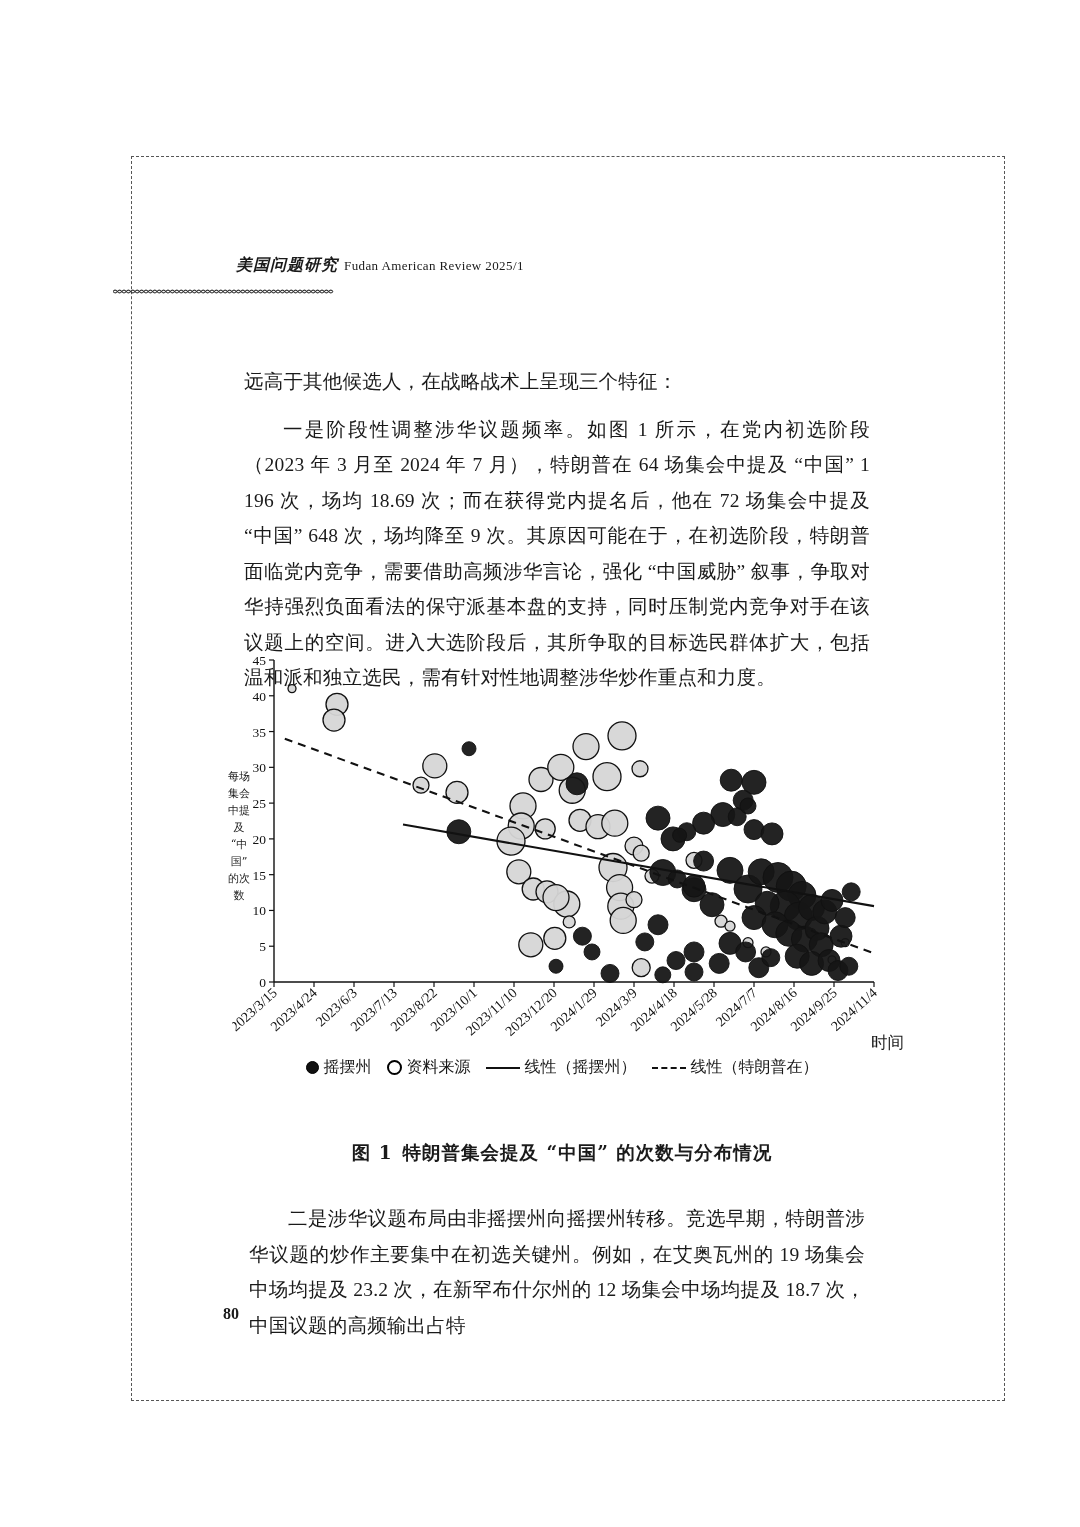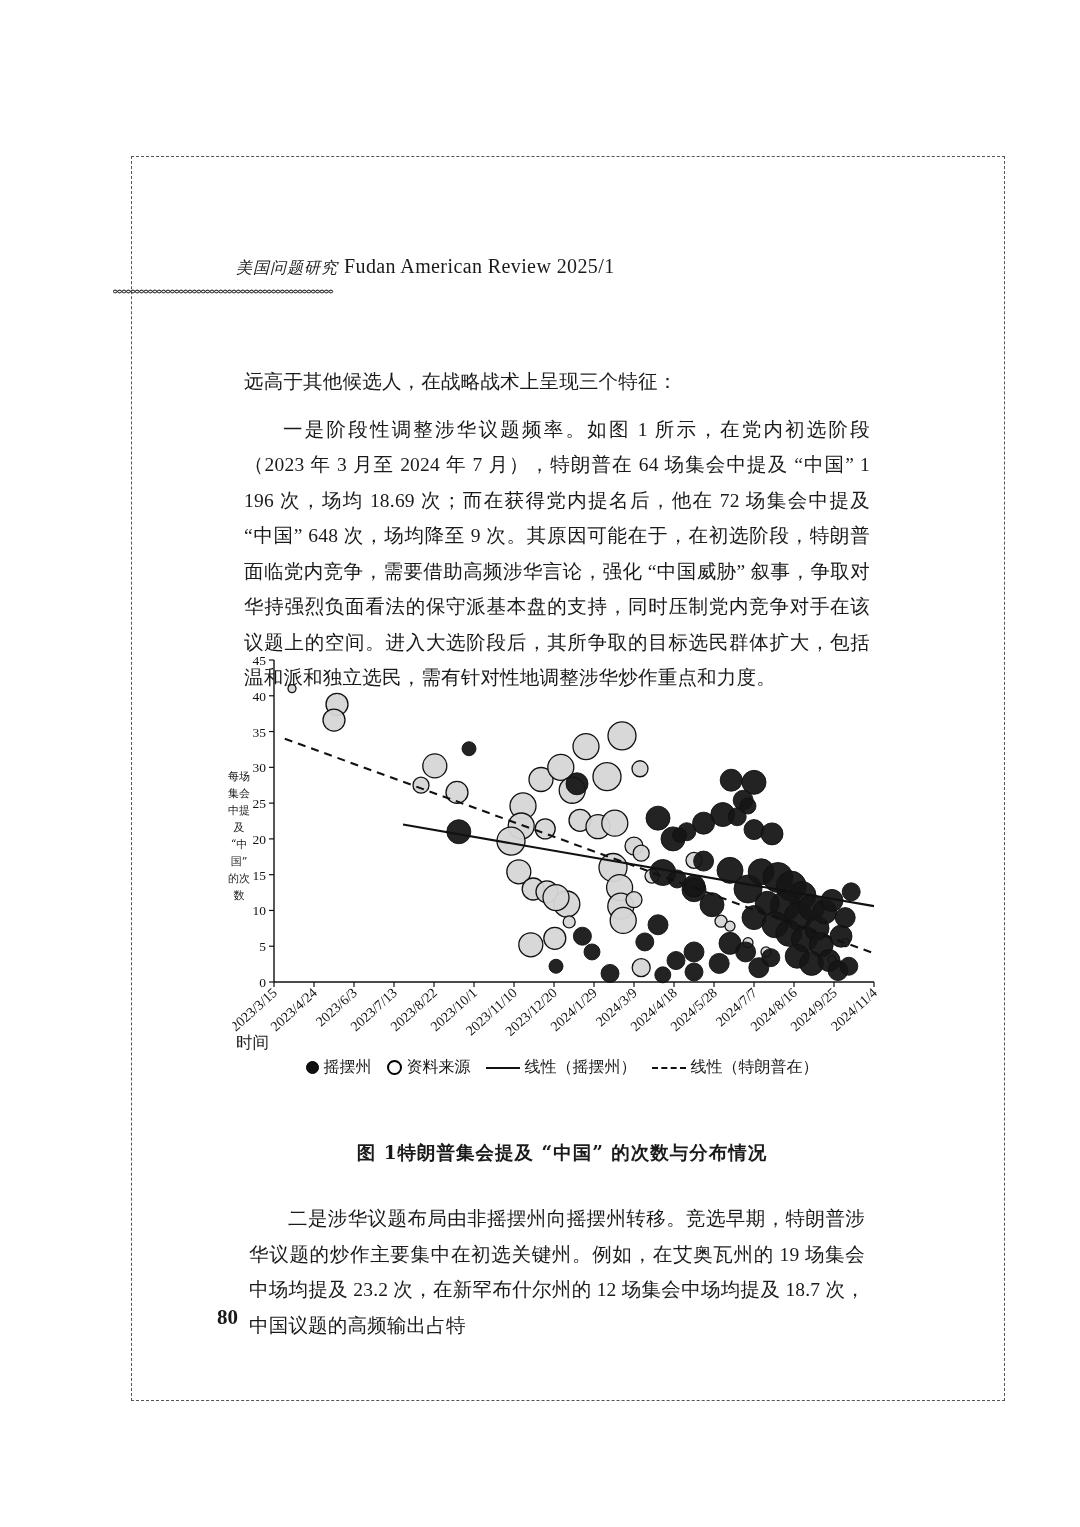--- a/index.html
+++ b/index.html
@@ -32,27 +32,27 @@
     left: 236px;
     top: 255px;
     font-size: 15.5px;
     letter-spacing: .4px;
     white-space: nowrap;
     color: #1a1a1a;
   }
   .running-head .cn {
     font-family: "DejaVu Serif", serif;
     font-style: italic;
-    font-weight: 400;
+    font-weight: 700;
     font-size: 16px;
     letter-spacing: 1px;
   }
   .running-head .en {
     font-family: "Liberation Serif", serif;
-    font-size: 20px;
+    font-size: 13px;
     padding-left: 6px;
   }
   
   .head-rule {
     position: absolute;
     left: 113px;
     top: 288px;
     width: 447px;
     height: 7px;
     overflow: hidden;
@@ -111,24 +111,24 @@
     font-size: 11px;
     line-height: 17px;
     font-family: "DejaVu Serif", serif;
     text-align: center;
     letter-spacing: 0;
     word-break: break-all;
   }
 
   .xlabel {
     position: absolute;
-    left: 4px;
+    left: 12px;
     top: 382px;
     width: 660px;
-    text-align: left;
+    text-align: right;
     font-size: 16.5px;
     font-family: "DejaVu Serif", serif;
   }
 
   .legend {
     position: absolute;
     left: 0;
     top: 407px;
     width: 660px;
     display: flex;
@@ -166,27 +166,27 @@
     position: absolute;
     left: 0;
     top: 490px;
     width: 660px;
     text-align: center;
     font-size: 18.5px;
     font-weight: bold;
     font-family: "DejaVu Serif", serif;
     letter-spacing: 1px;
   }
-  .fig-caption .num { }
+  .fig-caption .num { padding-right: 10px; }
 
   .page-number {
     position: absolute;
-    left: 217px;
+    left: 223px;
     top: 1305px;
-    font-size: 21px;
+    font-size: 16px;
     font-weight: bold;
     font-family: "Liberation Serif", serif;
   }
 
   .tick-label {
     font-family: "Liberation Serif", serif;
     font-size: 13.5px;
     fill: #111;
   }
   .xtick-label {

